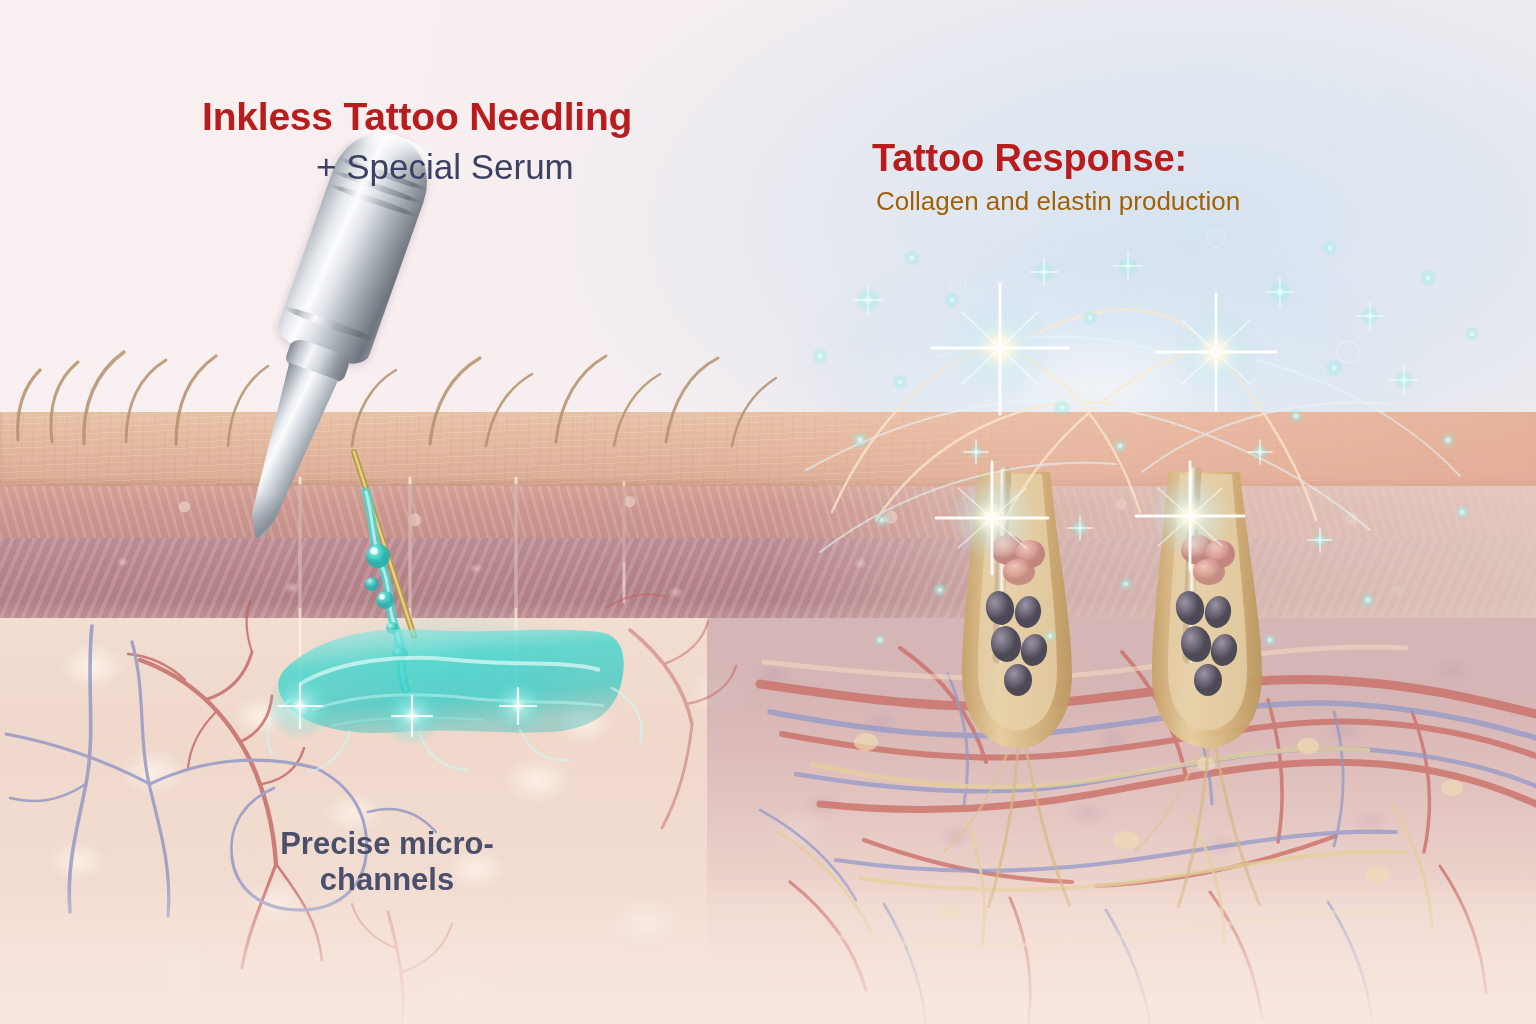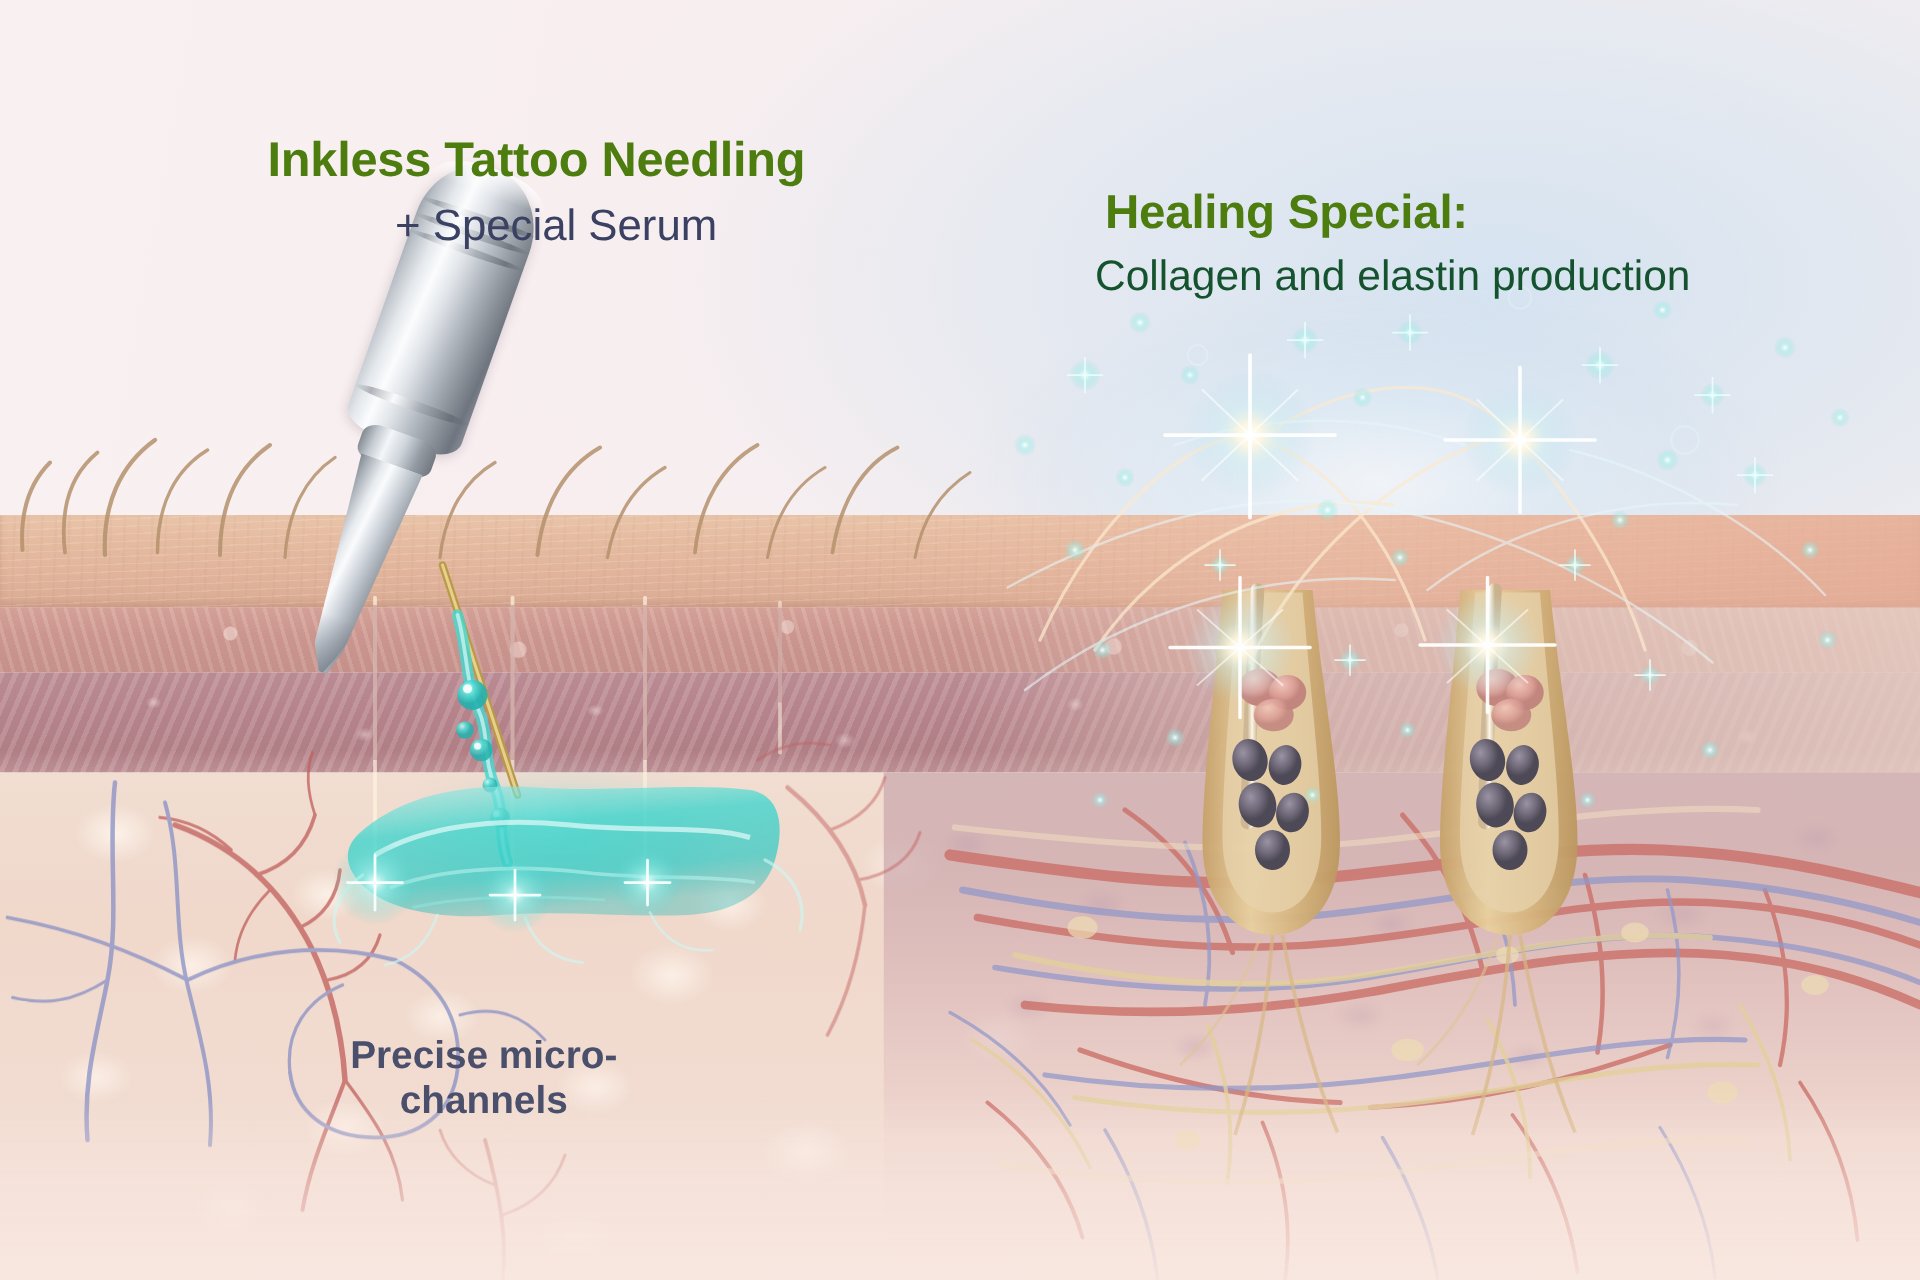--- a/index.html
+++ b/index.html
@@ -171,39 +171,39 @@
 
   
   .ov { position:absolute; inset:0; width:100%; height:100%; overflow:visible; }
 
   
   .title-block { position:absolute; }
   #title-left  { left: 202px; top: 96px; }
   #title-right { left: 872px; top: 138px; }
 
   .h-main {
-    margin:12px;
+    margin:0;
     font-size: 39px;
     font-weight: 700;
-    color: #4d7c0f;
+    color: #b91c1c;
     letter-spacing: -0.2px;
     line-height: 1.08;
     white-space: nowrap;
   }
   .h-sub {
     margin: 10px 0 0 0;
     font-size: 35px;
     font-weight: 400;
     color: #3b4163;
     line-height: 1.1;
     white-space: nowrap;
   }
   #title-left .h-sub { margin-left: 114px; }
   #title-right .h-main { font-size: 38px; }
-  #title-right .h-sub  { font-size: 34px; margin: 8px 0 0 4px; color:#14532d; }
+  #title-right .h-sub  { font-size: 26px; margin: 8px 0 0 4px; color:#a16207; }
 
   .caption {
     position: absolute;
     left: 242px;
     top: 826px;
     width: 290px;
     text-align: center;
     font-size: 31px;
     font-weight: 700;
     color: #4a4f6b;
@@ -734,21 +734,21 @@
     <div class="dev-neck"></div>
     <div class="dev-cone"></div>
   </div>
 
   <div class="title-block" id="title-left">
     <h1 class="h-main">Inkless Tattoo Needling</h1>
     <p class="h-sub">+ Special Serum</p>
   </div>
 
   <div class="title-block" id="title-right">
-    <h2 class="h-main">Healing Special:</h2>
+    <h2 class="h-main">Tattoo Response:</h2>
     <p class="h-sub">Collagen and elastin production</p>
   </div>
 
   <div class="caption">
     <div>Precise micro-</div>
     <div>channels</div>
   </div>
 
 </div>
 

